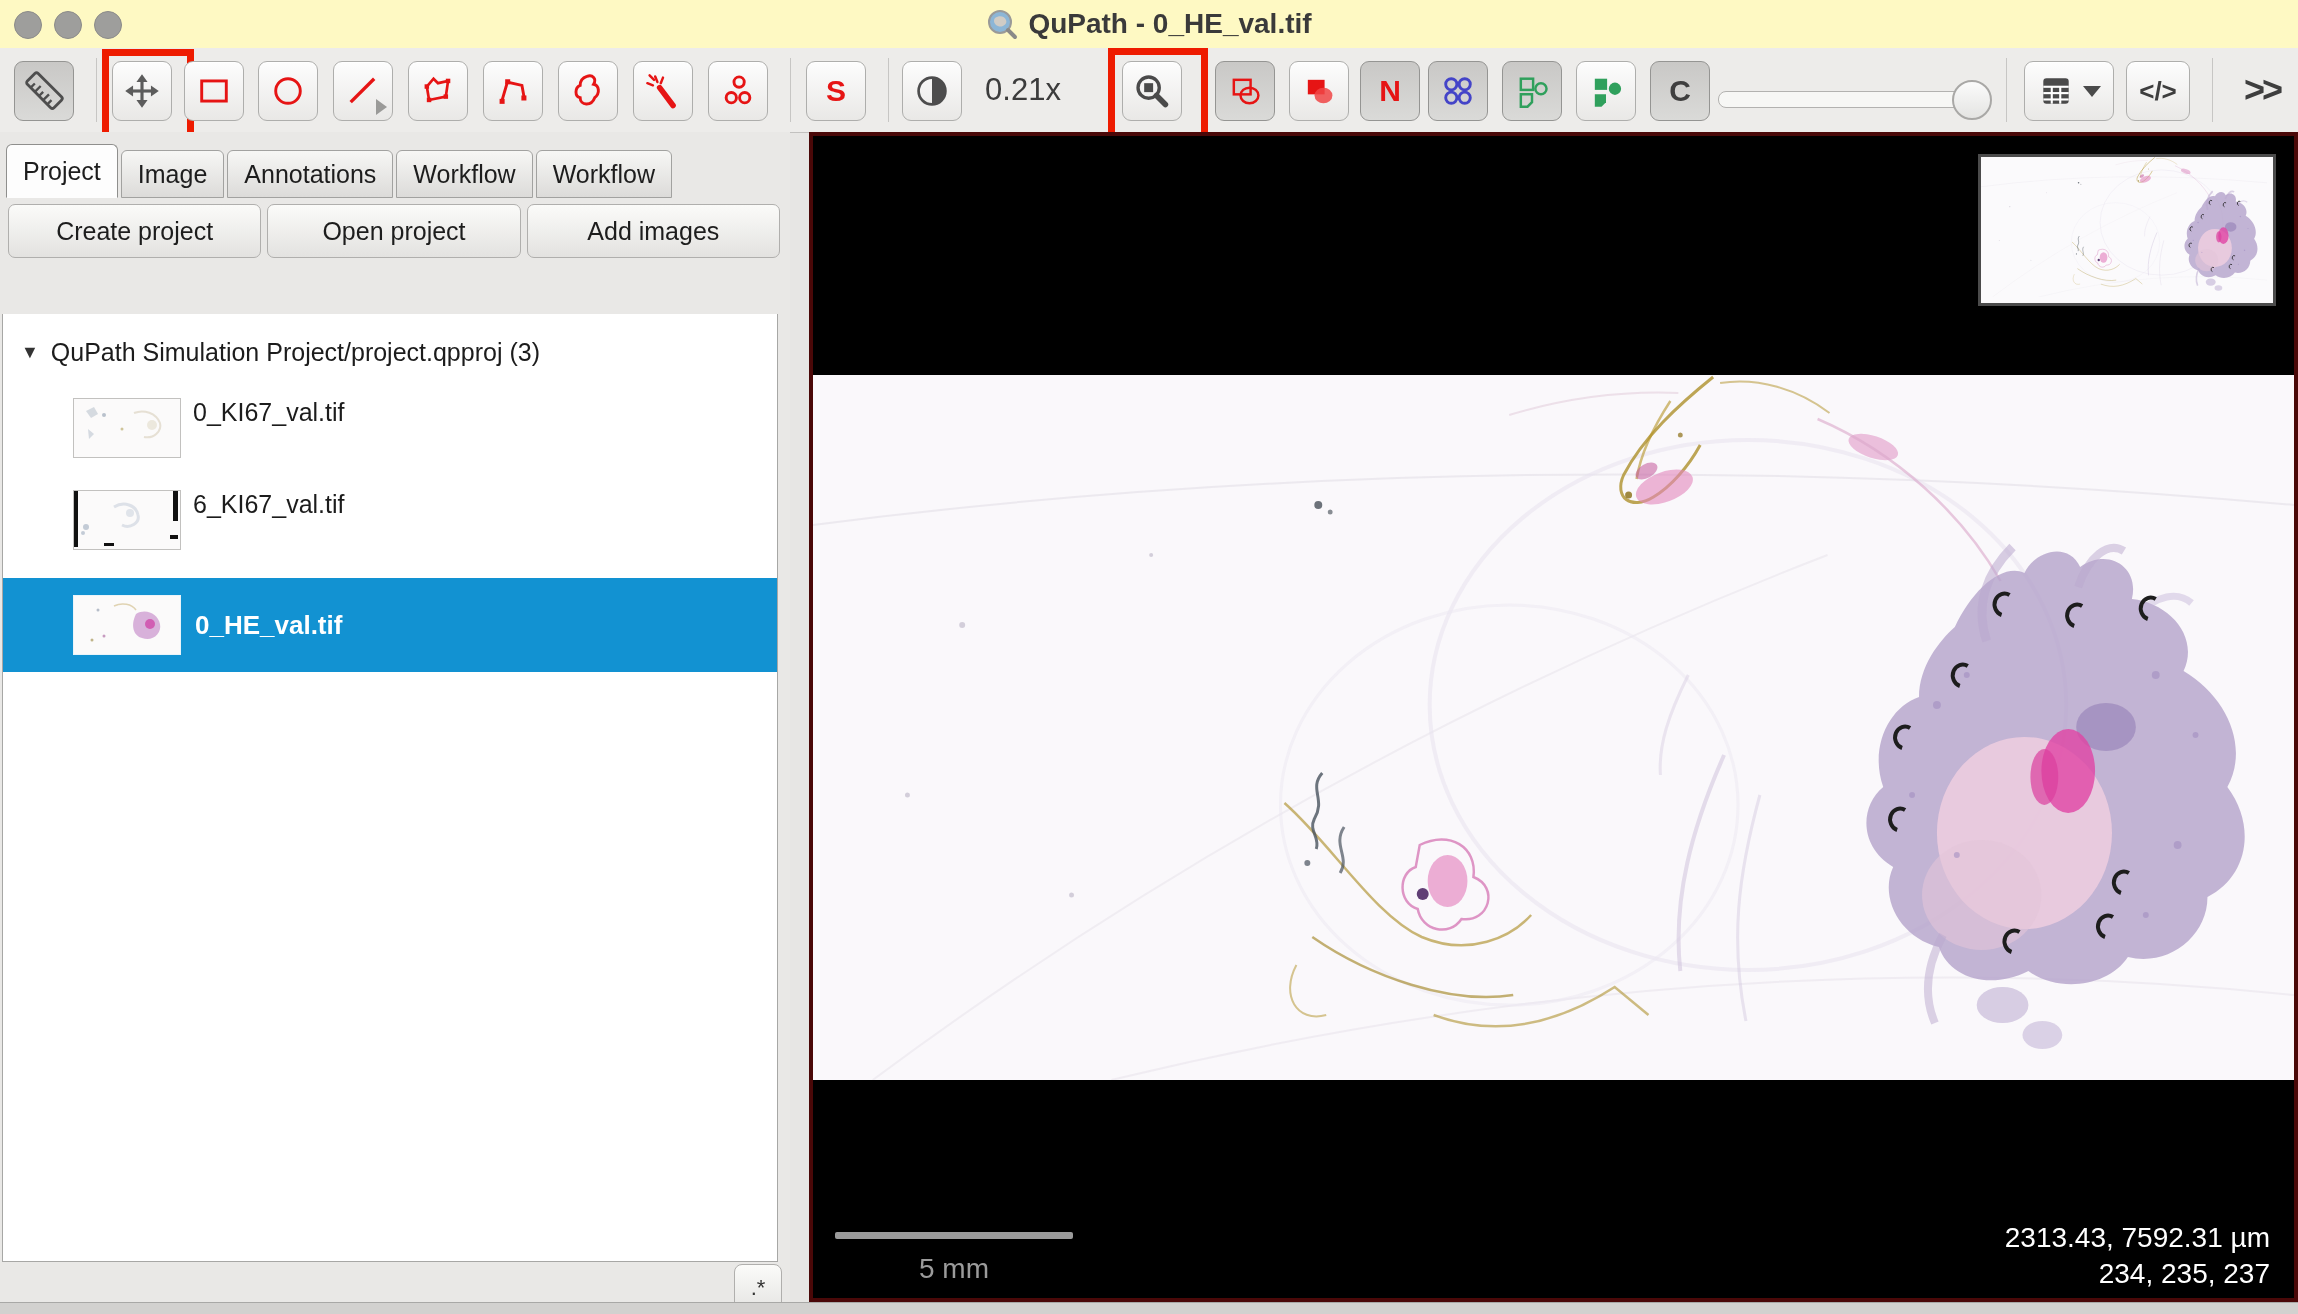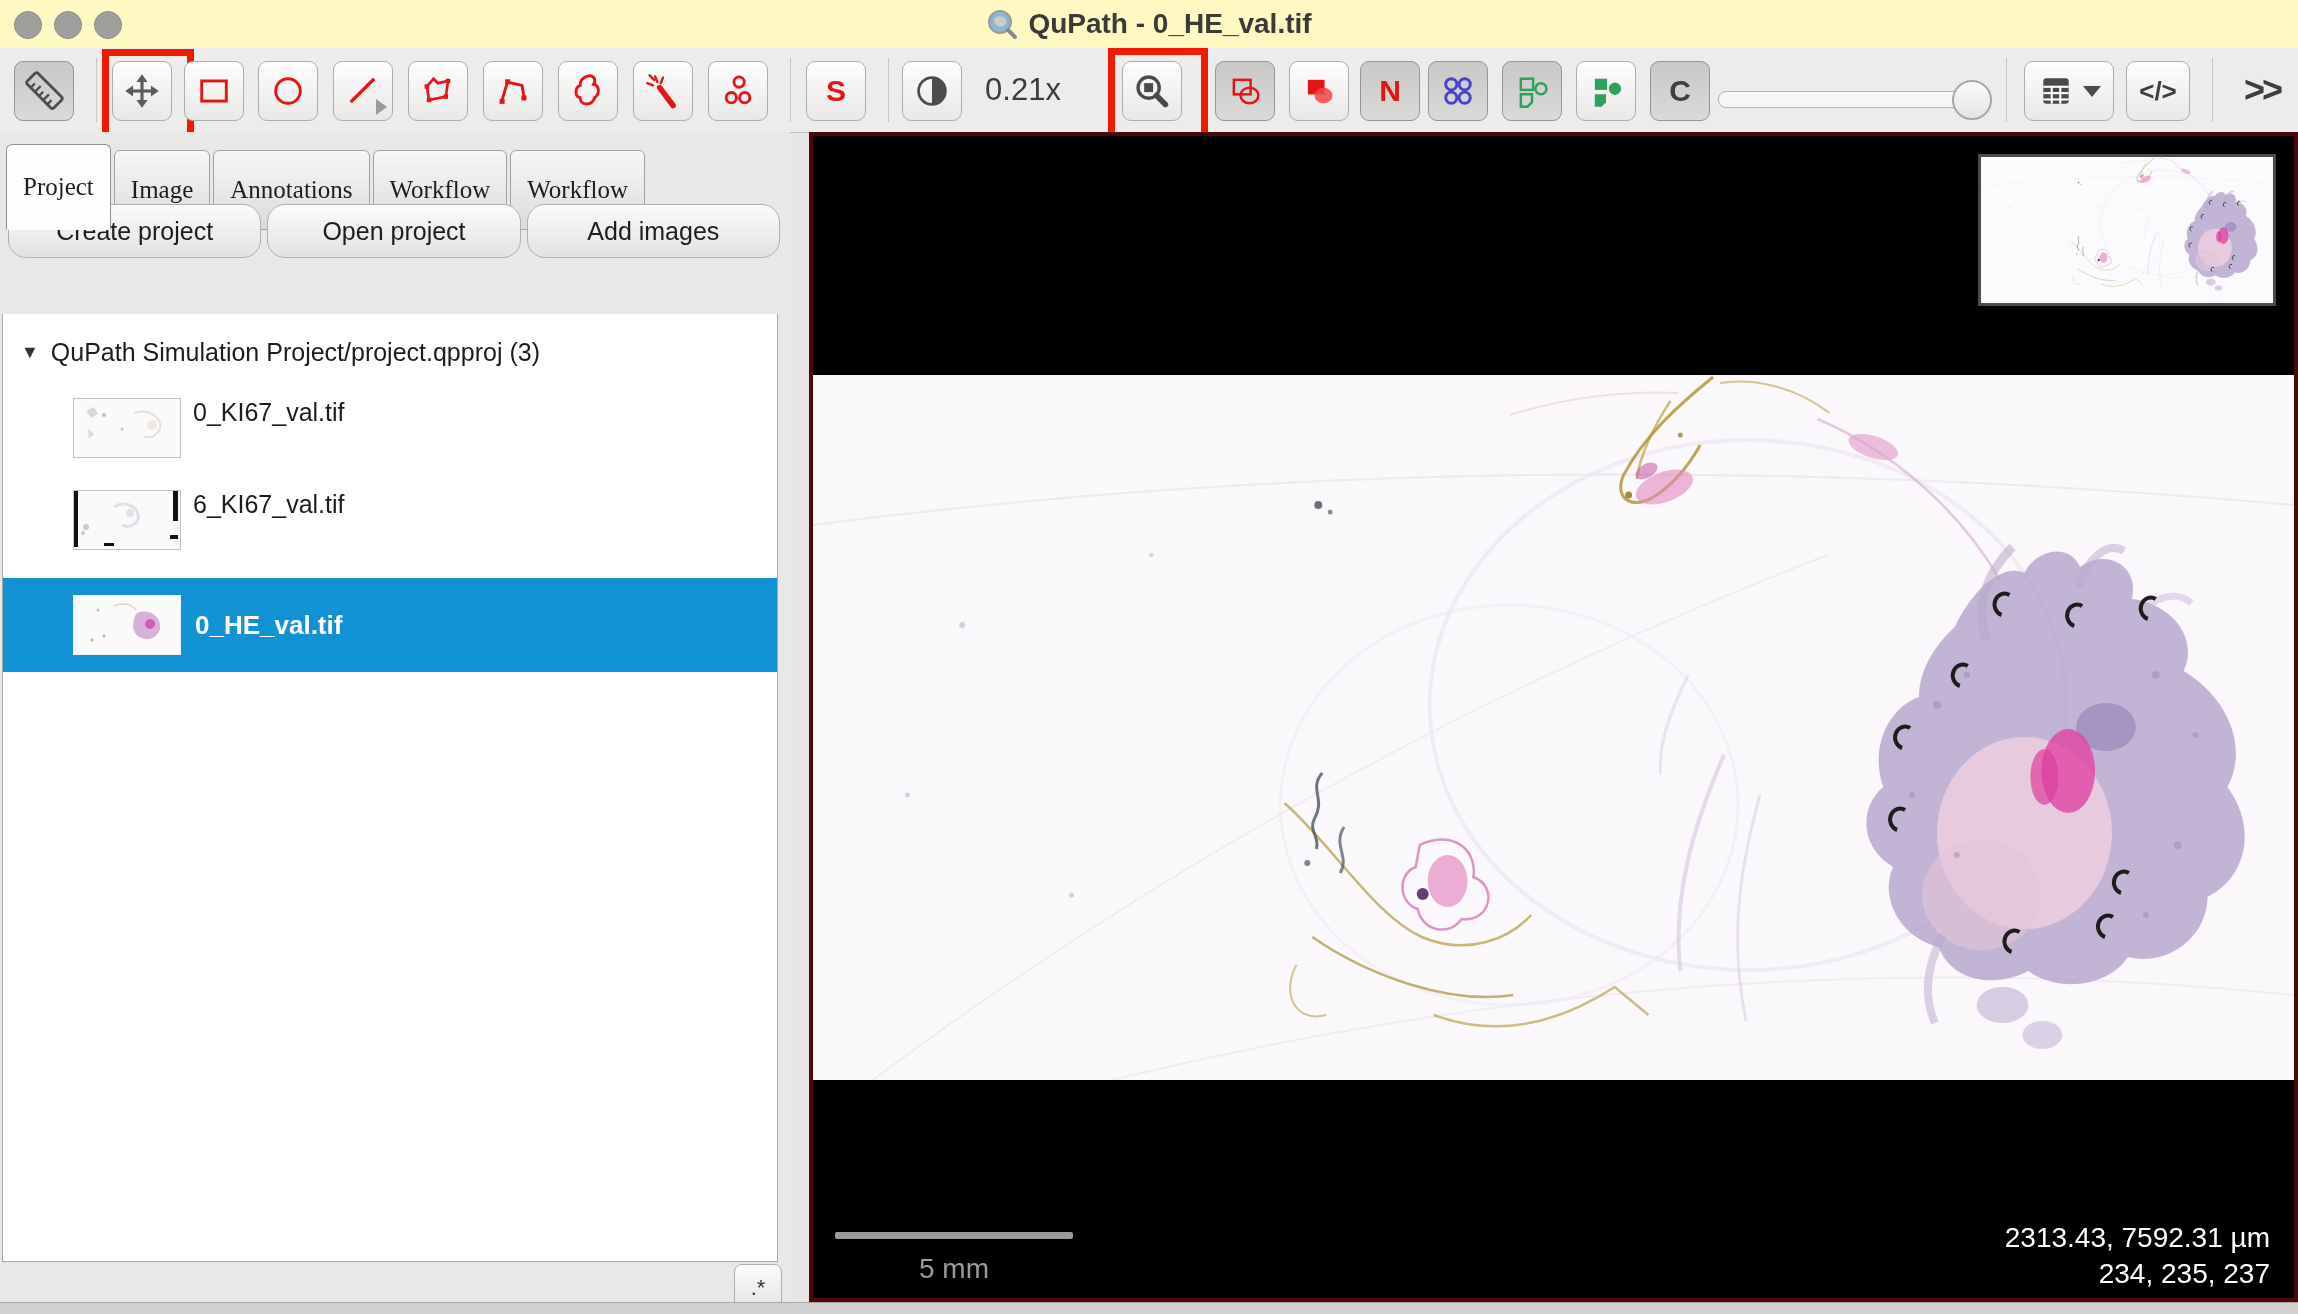--- a/index.html
+++ b/index.html
@@ -25,26 +25,26 @@
   #slider .thumb{position:absolute;left:234px;top:0;width:36px;height:36px;border-radius:50%;background:linear-gradient(#fbfbfb,#e4e4e2);border:2px solid #a9a8a6;}
   .overflow{position:absolute;left:2232px;top:13px;width:60px;height:58px;display:flex;align-items:center;justify-content:center;
             font-size:36px;font-weight:bold;color:#3e3e3e;letter-spacing:-3px;}
   .glyphbtn{font-size:30px;font-weight:bold;}
   .caret{width:0;height:0;border-left:9px solid transparent;border-right:9px solid transparent;border-top:11px solid #4a4a4a;margin-left:9px;}
   .linecaret{position:absolute;right:5px;bottom:5px;width:0;height:0;border-top:8px solid transparent;border-bottom:8px solid transparent;border-left:11px solid #9a9a98;}
 
   
   #left-panel{position:absolute;left:0;top:132px;width:790px;height:1170px;background:#e9e8e6;}
   #tabs{position:absolute;left:6px;top:12px;display:flex;gap:3px;align-items:flex-end;}
-  .tab{height:46px;margin-top:4px;padding:16px 16px;display:flex;align-items:center;font-size:25px;color:#1d1d1d;
-       background:linear-gradient(#f7f7f5,#dcdbd9);border:1px solid #a2a2a0;border-radius:6px 6px 0 0;font-family:Liberation Serif, serif;}
+  .tab{height:46px;margin-top:4px;padding:0 16px;display:flex;align-items:center;font-size:25px;color:#1d1d1d;
+       background:linear-gradient(#f7f7f5,#dcdbd9);border:1px solid #a2a2a0;border-radius:6px 6px 0 0;}
   .tab.active{height:52px;margin-top:0;background:#fdfdfd;border-color:#8f8f8d;border-bottom:1px solid #fdfdfd;z-index:2;}
   #proj-actions{position:absolute;left:8px;top:72px;width:772px;display:flex;gap:6px;}
   .pbtn{flex:1;height:52px;display:flex;align-items:center;justify-content:center;font-size:25px;color:#1d1d1d;
-        background:linear-gradient(#fbfbf9,#e3e2e0);border:1px solid #b0afad;border-radius:18px;}
+        background:linear-gradient(#fbfbf9,#e3e2e0);border:1px solid #b0afad;border-radius:7px;}
   #imagelist-header{position:absolute;left:2px;top:136px;width:776px;height:46px;line-height:46px;padding-left:16px;box-sizing:border-box;
         font-size:25px;color:#222;background:linear-gradient(#f5f5f3,#dcdbd9);border:1px solid #a7a7a5;}
   #imagelist{position:absolute;left:2px;top:182px;width:776px;height:948px;background:#fff;border:1px solid #a7a7a5;border-top:none;box-sizing:border-box;overflow:hidden;}
   #tree-root{display:flex;align-items:center;gap:12px;padding:16px 0 0 18px;font-size:25px;color:#1c1c1c;height:44px;box-sizing:content-box;}
   .disc{font-size:18px;color:#333;}
   .img-row{display:flex;gap:12px;padding-left:70px;height:64px;}
   .img-row.r1{margin-top:24px;}
   .img-row.r2{margin-top:28px;}
   .img-row .thumb{width:106px;height:58px;border:1px solid #c2c1bf;background:#fbfafa;}
   .img-row .fname{font-size:25px;color:#1c1c1c;}

